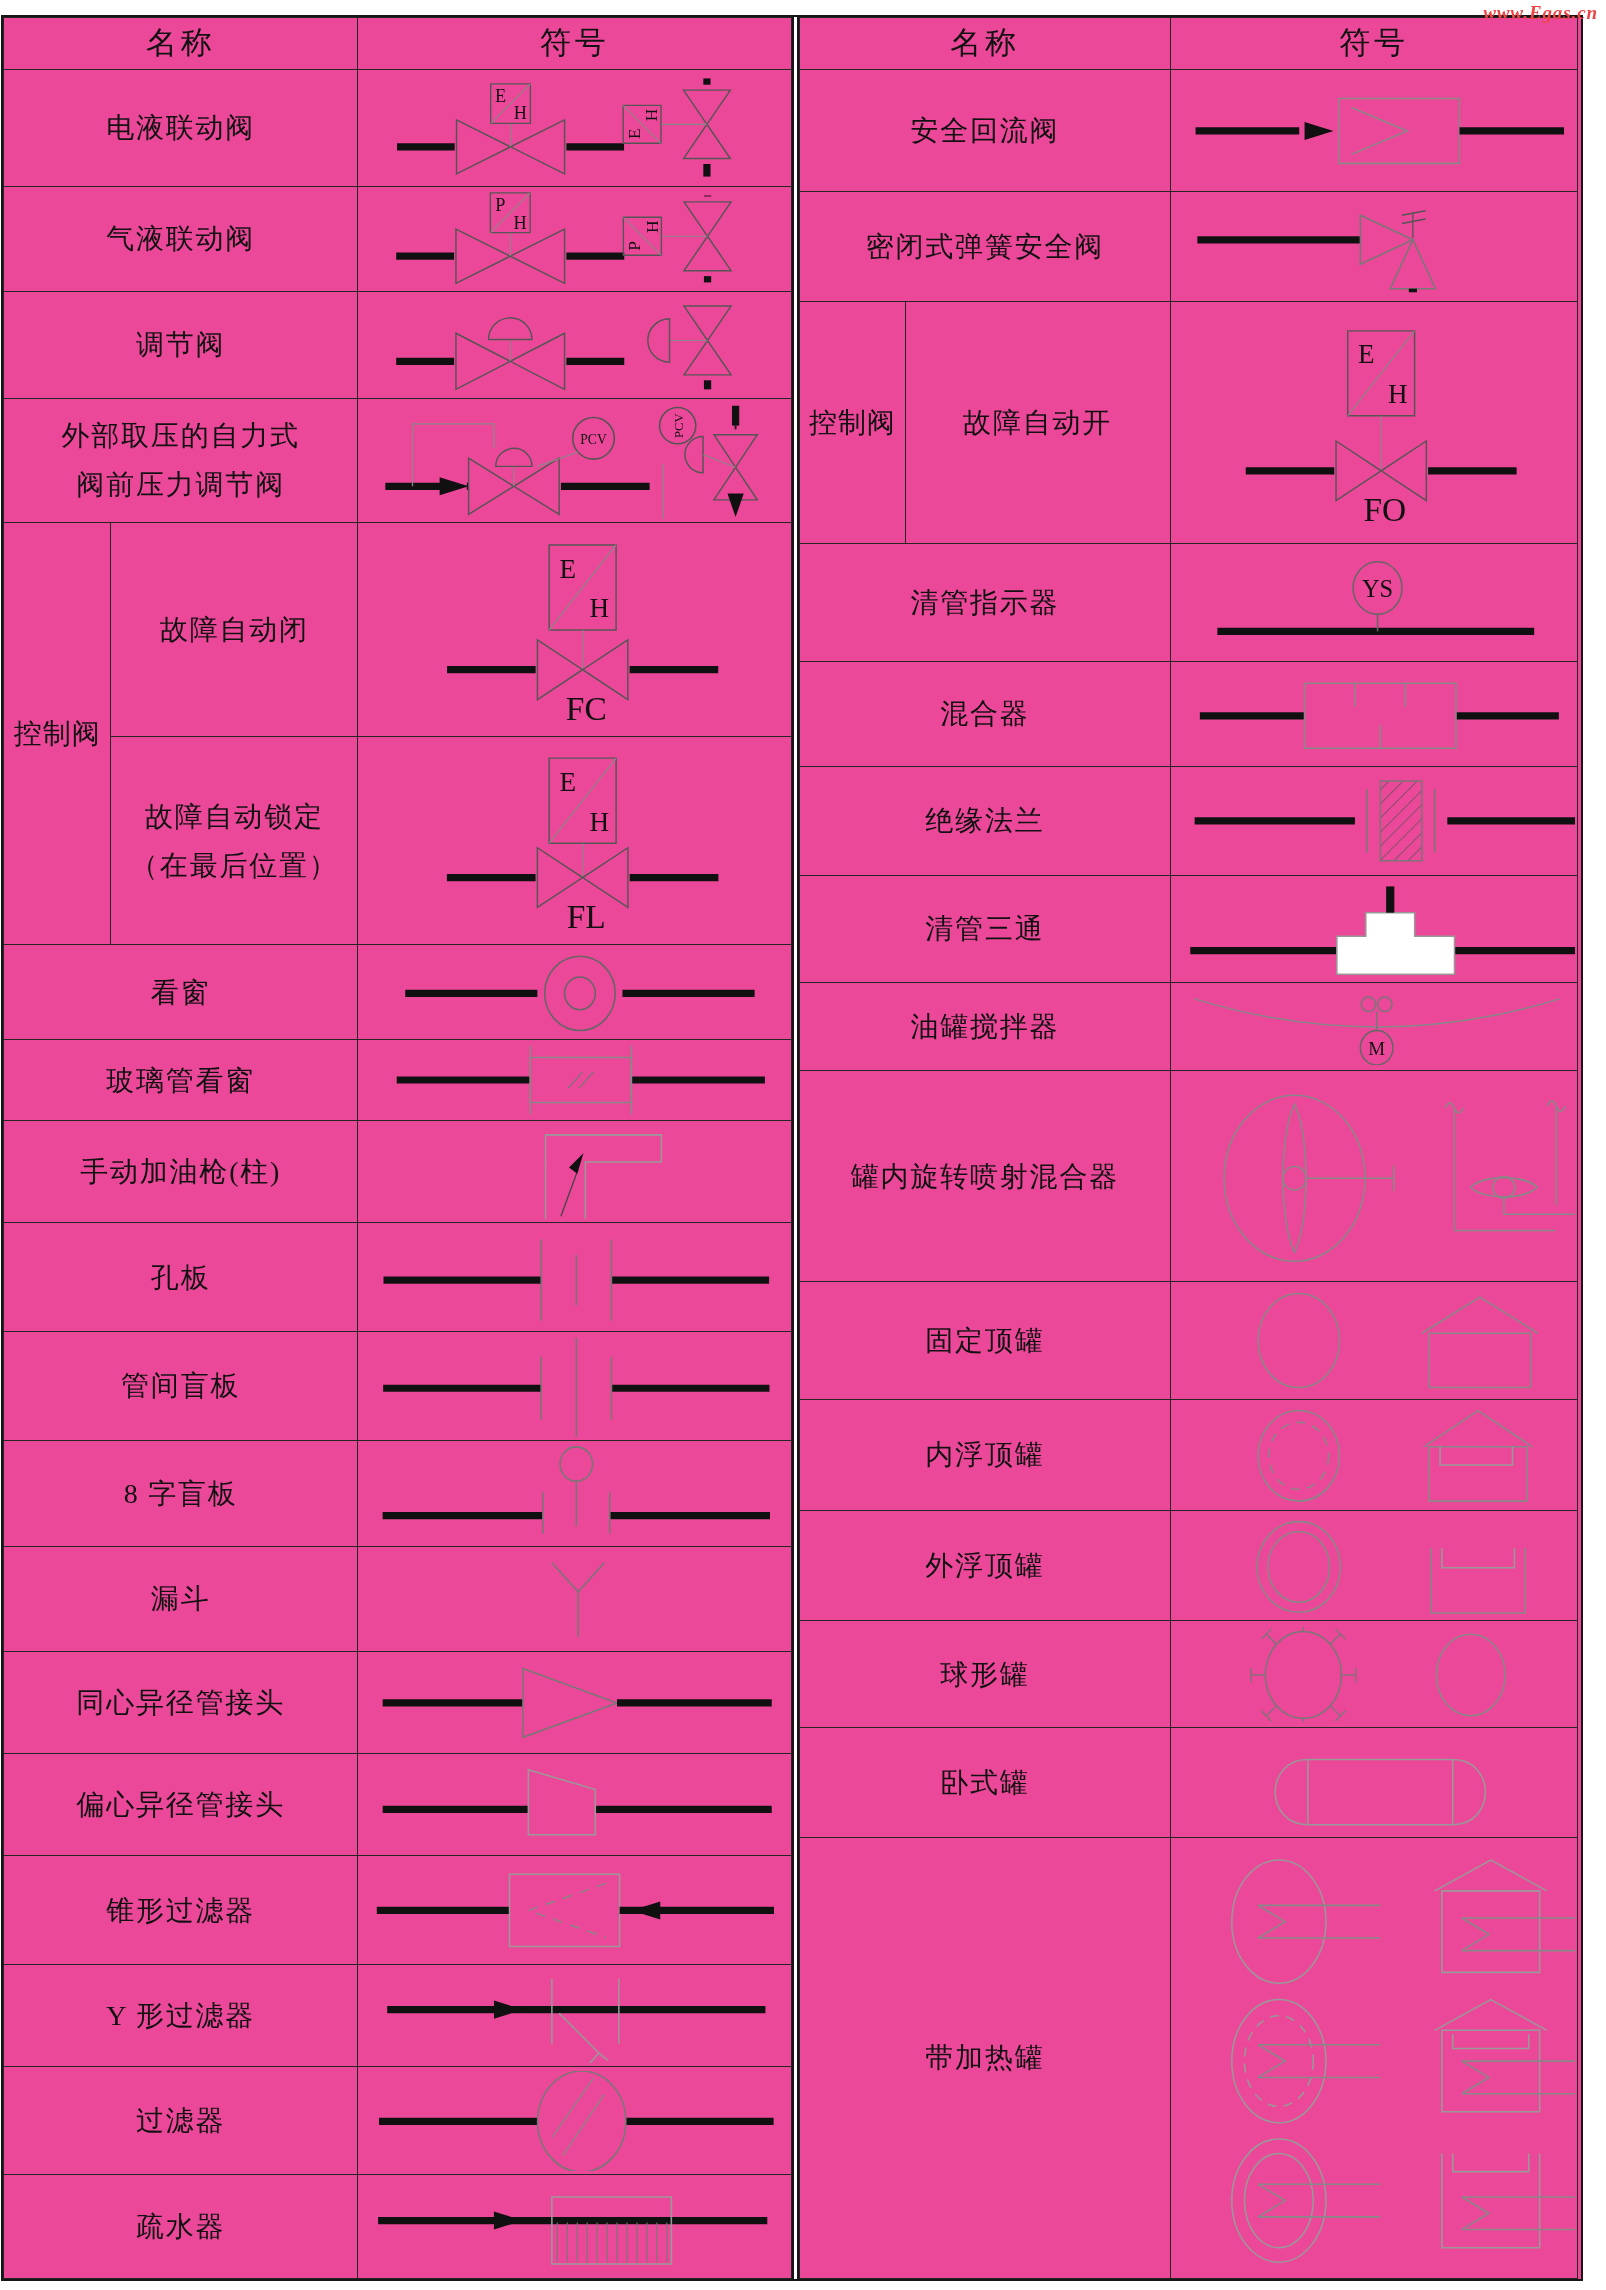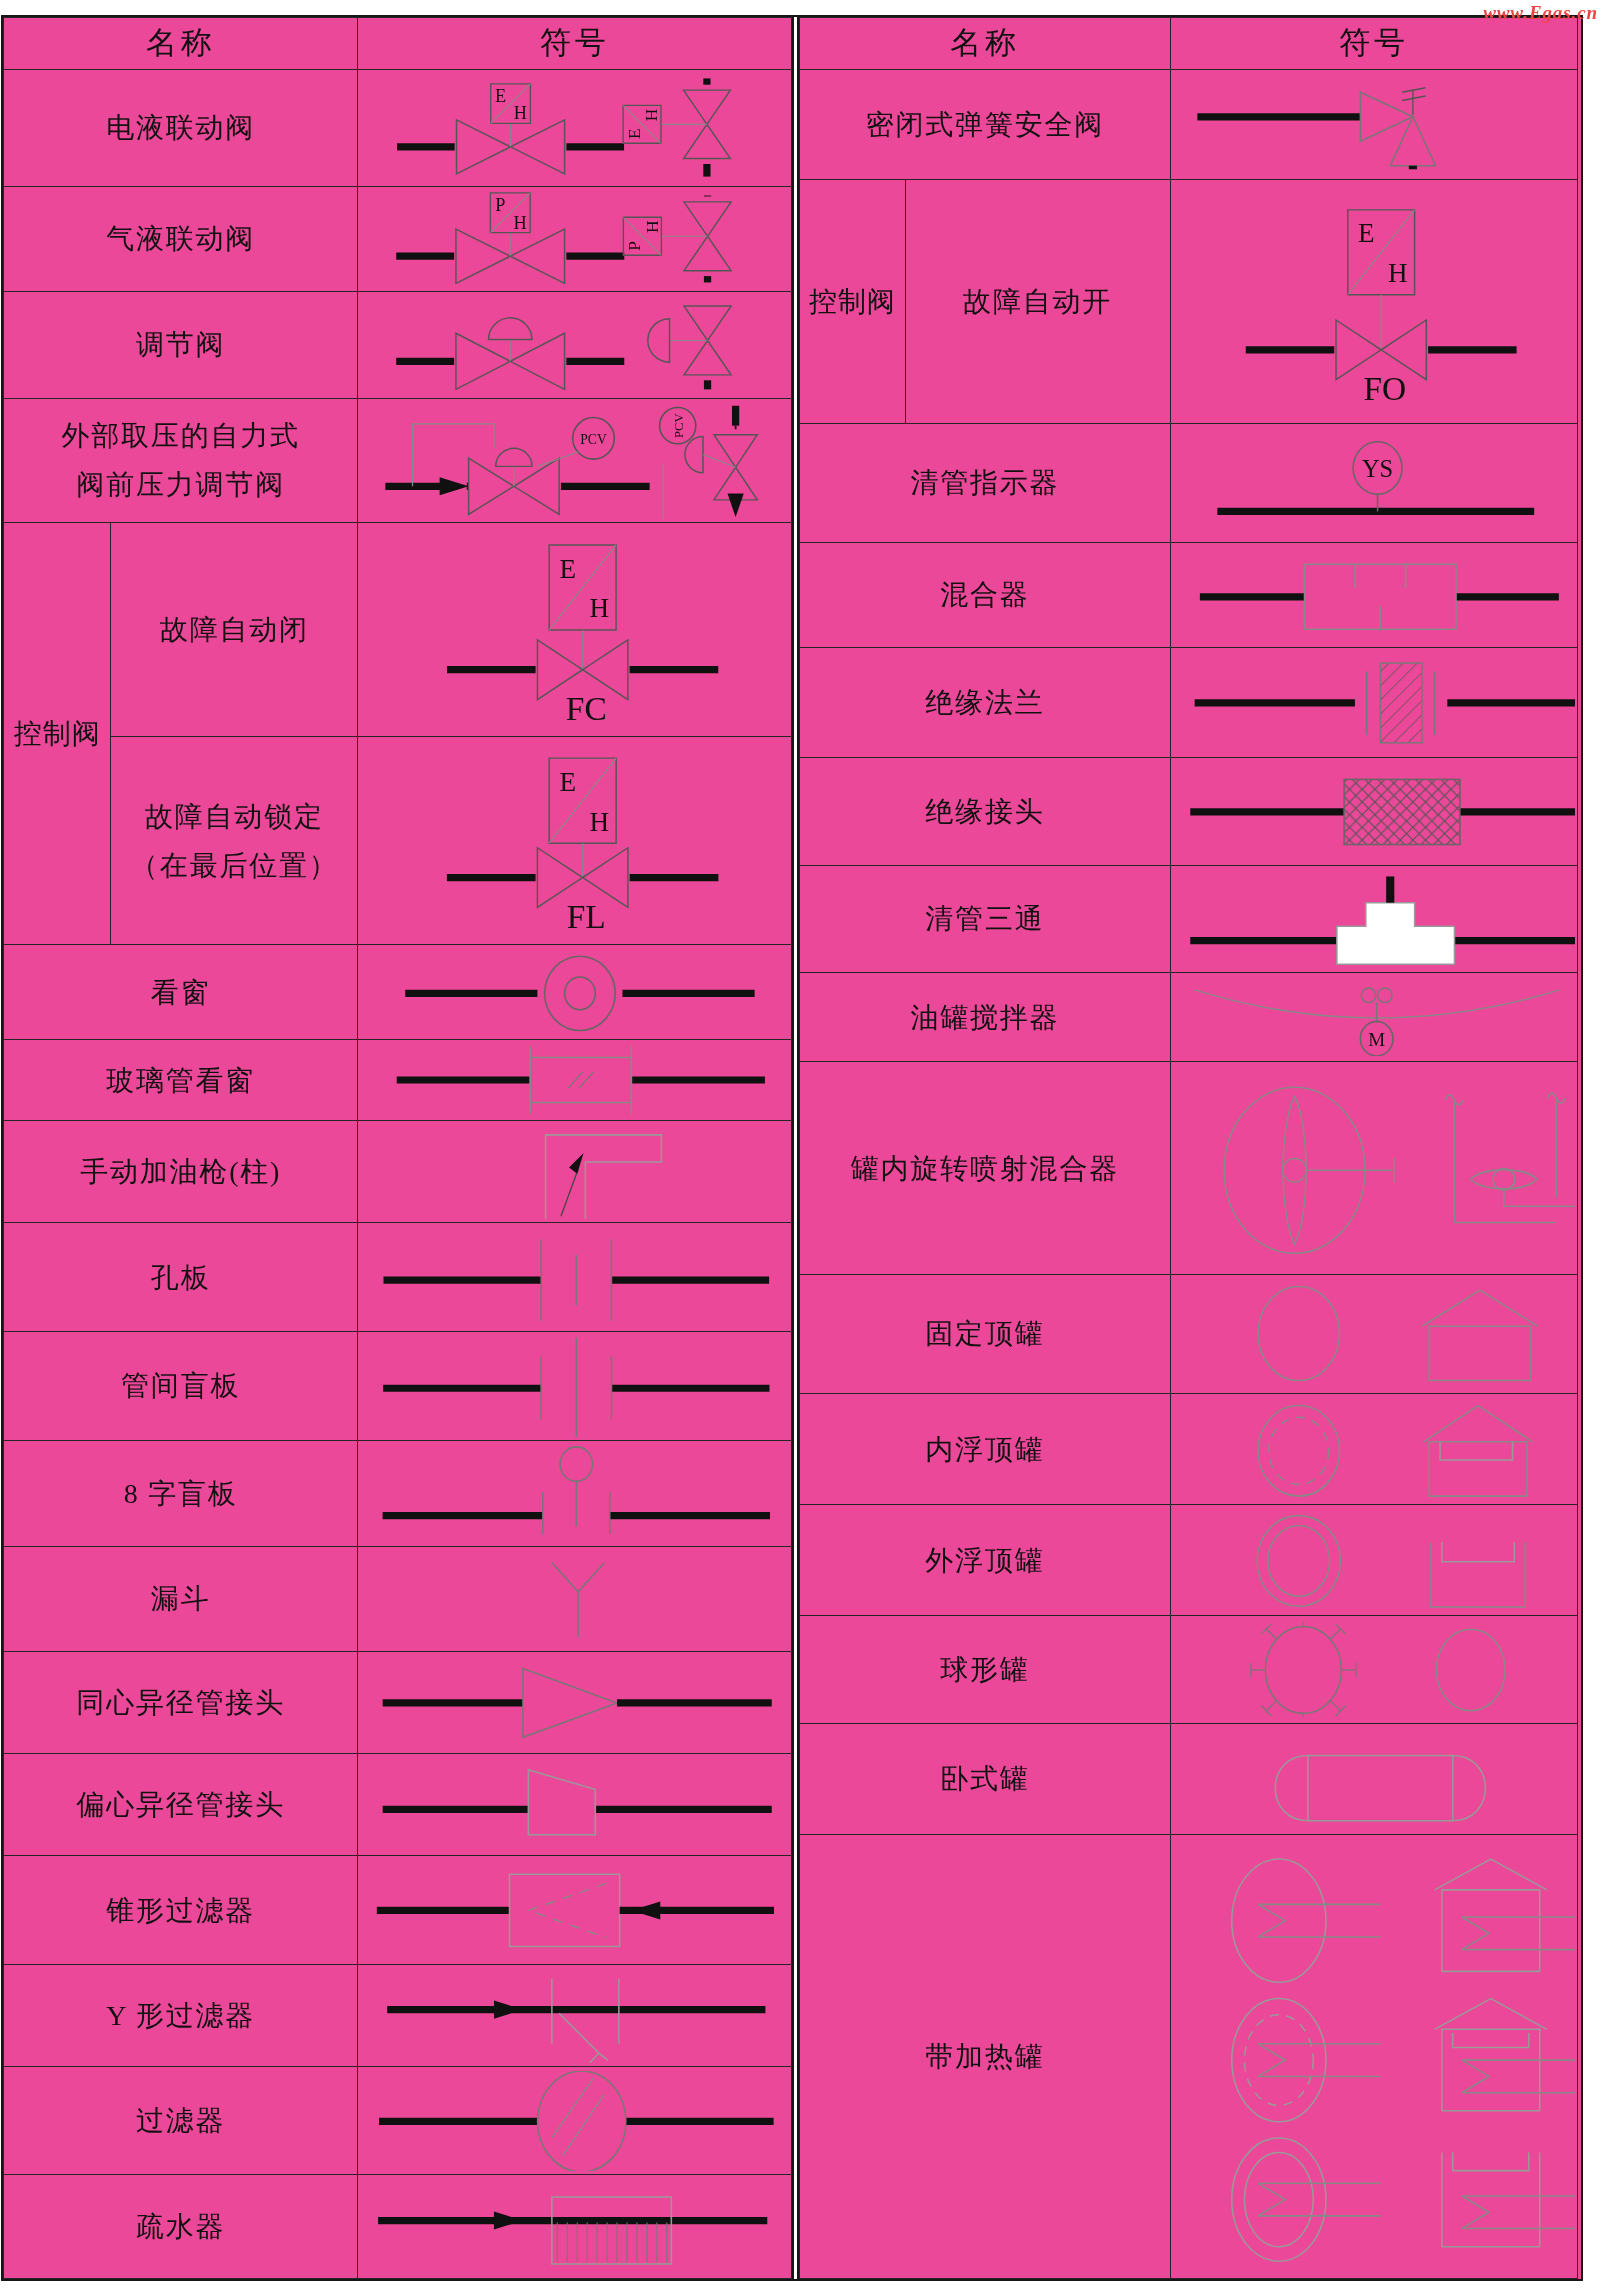--- a/index.html
+++ b/index.html
@@ -339,20 +339,32 @@
         <col style="width:264px">
         <col style="width:406px">
       </colgroup>
     <thead>
       <tr>
         <th colspan="2">名称</th>
         <th>符号</th>
       </tr>
     </thead>
     <tbody>
+        <tr style="height: 117px;">
+          <td class="name-cell" colspan="2">
+            <div>安全回流阀</div>
+          </td>
+          <td class="sym-cell"><svg width="403" height="109" viewBox="0 0 445 121" xmlns="http://www.w3.org/2000/svg">
+              <line x1="25" y1="61" x2="140" y2="61" stroke="#101010" stroke-width="8"></line>
+              <polygon points="146,51 146,71 178,61" fill="#101010"></polygon>
+              <path d="M184 25 h134 v72 h-134 Z" fill="none" stroke="#888" stroke-width="1.7"></path>
+              <path d="M198 35 L260 61 L198 87" fill="none" stroke="#888" stroke-width="1.7"></path>
+              <line x1="318" y1="61" x2="434" y2="61" stroke="#101010" stroke-width="8"></line>
+            </svg></td>
+        </tr>
         <tr style="height: 105px;">
           <td class="name-cell" colspan="2">
             <div>密闭式弹簧安全阀</div>
           </td>
           <td class="sym-cell"><svg width="403" height="98" viewBox="0 0 445 108" xmlns="http://www.w3.org/2000/svg">
               <line x1="28" y1="46" x2="208" y2="46" stroke="#101010" stroke-width="8"></line>
               <path d="M208 19 L266 46 L208 73 Z" fill="none" stroke="#777" stroke-width="1.7"></path>
               <path d="M241 100 L266 46 L291 100 Z" fill="none" stroke="#777" stroke-width="1.7"></path>
               <line x1="266" y1="100" x2="266" y2="104" stroke="#101010" stroke-width="9"></line>
               <line x1="266" y1="44" x2="266" y2="16" stroke="#555" stroke-width="1.4"></line>
@@ -409,35 +421,20 @@
               <defs>
                 <pattern id="pd0" width="11" height="11" patternUnits="userSpaceOnUse" patternTransform="rotate(45)">
                   <line x1="0" y1="0" x2="0" y2="11" stroke="#555" stroke-width="1.6"></line>
                 </pattern>
               </defs>
               <line x1="25" y1="54" x2="202" y2="54" stroke="#101010" stroke-width="8"></line>
               <line x1="304" y1="54" x2="446" y2="54" stroke="#101010" stroke-width="8"></line>
               <line x1="215" y1="19" x2="215" y2="89" stroke="#777" stroke-width="1.7"></line>
               <line x1="290" y1="19" x2="290" y2="89" stroke="#777" stroke-width="1.7"></line>
               <rect x="230" y="10" width="46" height="88" fill="url(#pd0)" stroke="#777" stroke-width="1.6"></rect>
-            </svg></td>
-        </tr>
-        <tr style="height: 102px;">
-          <td class="name-cell" colspan="2">
-            <div>绝缘接头</div>
-          </td>
-          <td class="sym-cell"><svg width="403" height="95" viewBox="0 0 445 105" xmlns="http://www.w3.org/2000/svg">
-              <defs>
-                <pattern id="px1" width="14" height="14" patternUnits="userSpaceOnUse">
-                  <path d="M0 14 L14 0 M0 0 L14 14" stroke="#555" stroke-width="1.3"></path>
-                </pattern>
-              </defs>
-              <line x1="20" y1="53" x2="190" y2="53" stroke="#101010" stroke-width="8"></line>
-              <line x1="318" y1="53" x2="452" y2="53" stroke="#101010" stroke-width="8"></line>
-              <rect x="190" y="17" width="128" height="72" fill="url(#px1)" stroke="#666" stroke-width="1.7"></rect>
             </svg></td>
         </tr>
         <tr style="height: 102px;">
           <td class="name-cell" colspan="2">
             <div>清管三通</div>
           </td>
           <td class="sym-cell"><svg width="403" height="95" viewBox="0 0 445 105" xmlns="http://www.w3.org/2000/svg">
               <line x1="20" y1="77" x2="182" y2="77" stroke="#101010" stroke-width="8"></line>
               <line x1="312" y1="77" x2="452" y2="77" stroke="#101010" stroke-width="8"></line>
               <path d="M182 103 L182 61 L214 61 L214 35 L268 35 L268 61 L312 61 L312 103 Z" fill="#fff" stroke="#999" stroke-width="1.7"></path>

